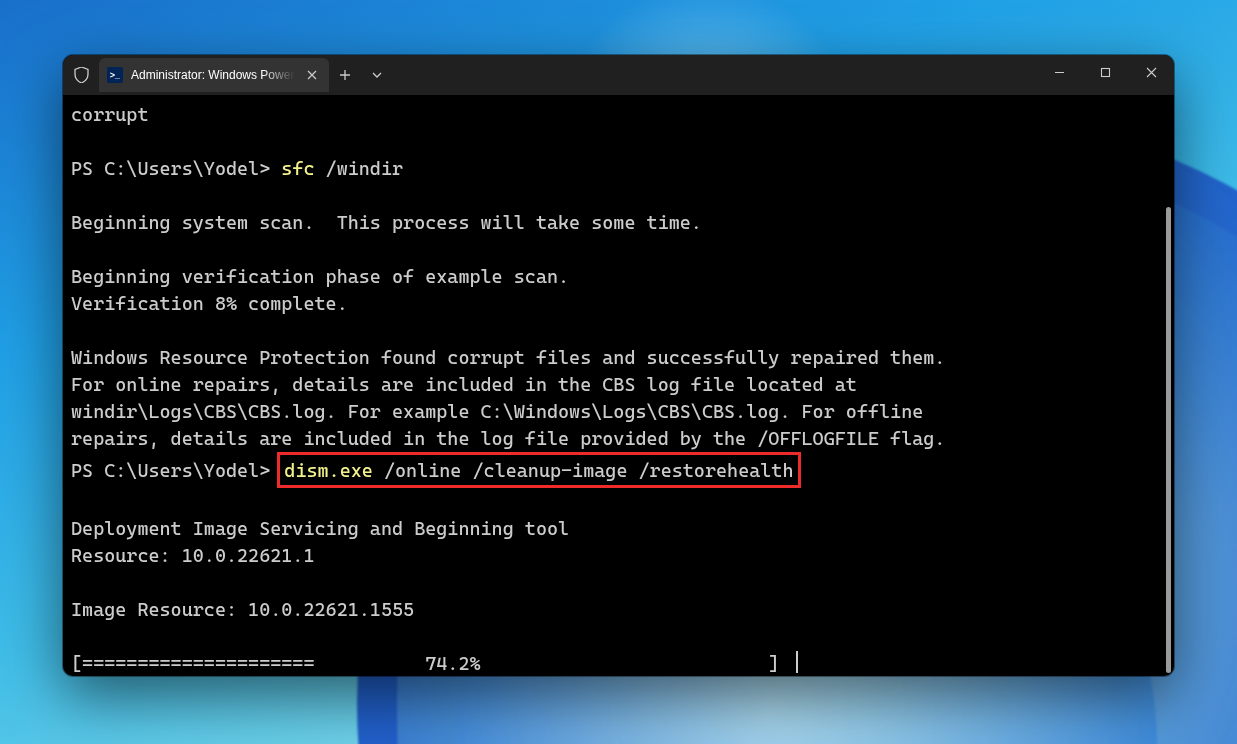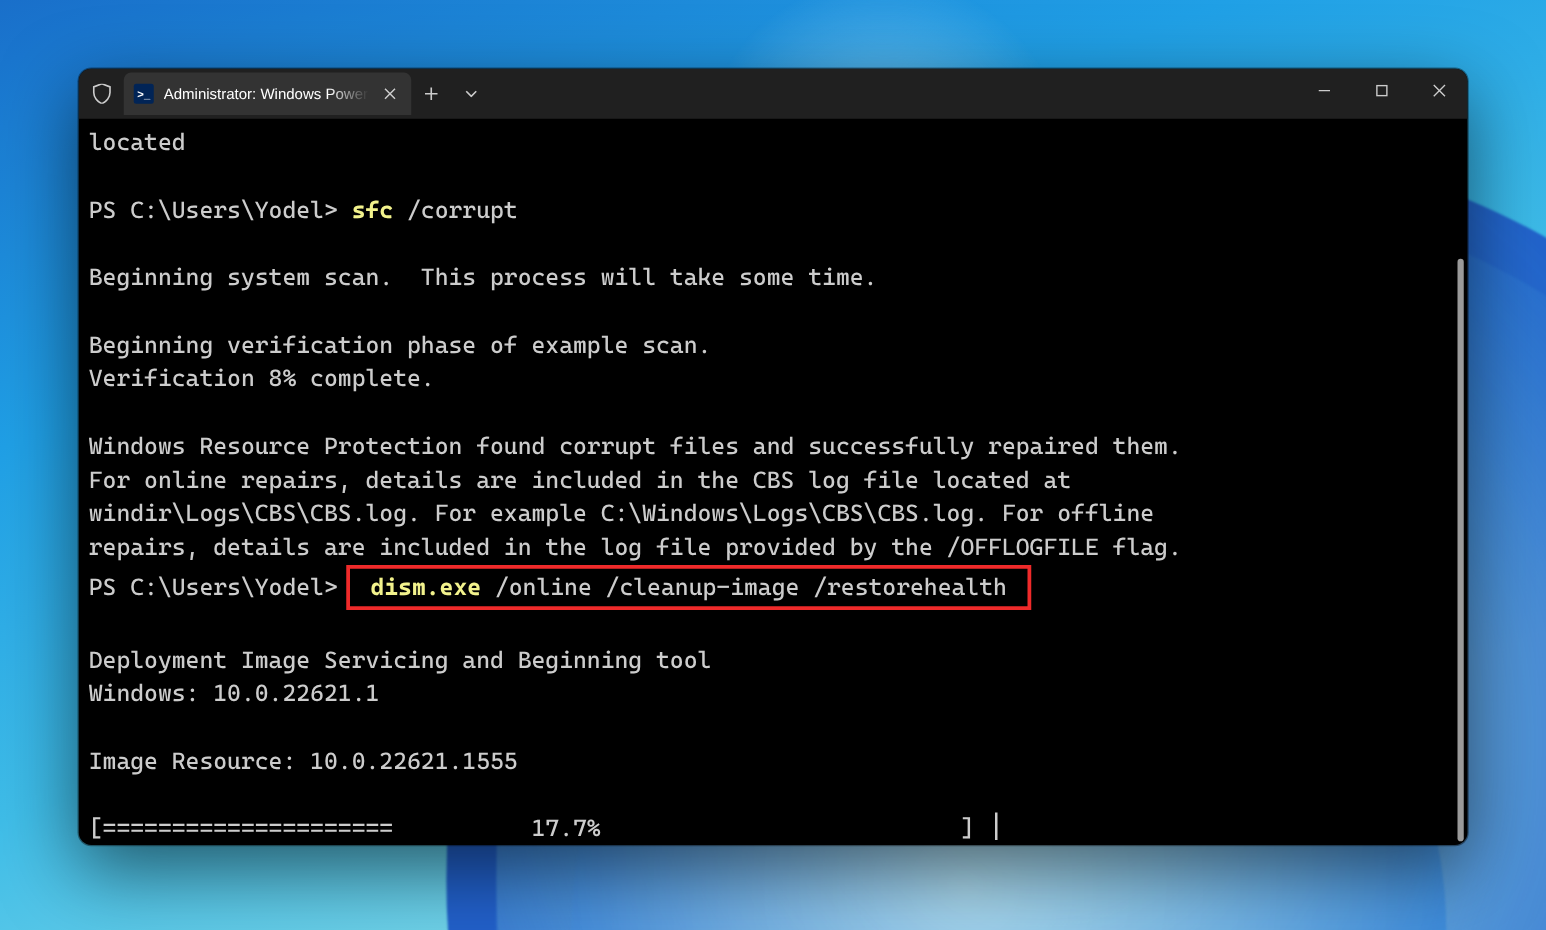--- a/index.html
+++ b/index.html
@@ -149,25 +149,24 @@
     line-height: 27px;
     color: #ccc;
     white-space: pre-wrap;
     word-break: break-all;
     padding: 6px 14px 6px 8px;
     flex: 1;
     overflow: hidden;
   }
   .cmd-yellow {
     color: #f2f28c;
-    font-weight: bold;
   }
   .highlight-box {
     border: 3px solid #ef2a2a;
-    padding: 0 16px;
+    padding: 0 4px;
     margin-left: -4px;
     display: inline-block;
     line-height: 30px;
   }
   .scrollbar {
     position: absolute;
     right: 3px;
     top: 112px;
     bottom: 10px;
     width: 5px;
@@ -233,36 +232,36 @@
       </div>
       <div class="win-btn">
         <svg width="11" height="11" viewBox="0 0 11 11">
             <path d="M1 1 L10 10 M10 1 L1 10" stroke="#ccc" stroke-width="1.1"></path>
           </svg>
       </div>
     </div>
   </div>
 
   <div class="terminal-wrap">
-    <div class="terminal"><span>located</span>
-<span></span>
-<span>PS C:\Users\Yodel&gt; </span><span class="cmd-yellow">sfc</span><span> /corrupt</span>
+    <div class="terminal"><span>corrupt</span>
+<span></span>
+<span>PS C:\Users\Yodel&gt; </span><span class="cmd-yellow">sfc</span><span> /windir</span>
 <span></span>
 <span>Beginning system scan.  This process will take some time.</span>
 <span></span>
 <span>Beginning verification phase of example scan.</span>
 <span>Verification 8% complete.</span>
 <span></span>
 <span>Windows Resource Protection found corrupt files and successfully repaired them.
 For online repairs, details are included in the CBS log file located at
 windir\Logs\CBS\CBS.log. For example C:\Windows\Logs\CBS\CBS.log. For offline
 repairs, details are included in the log file provided by the /OFFLOGFILE flag.</span>
 <span>PS C:\Users\Yodel&gt; </span><span class="highlight-box"><span class="cmd-yellow">dism.exe</span><span> /online /cleanup-image /restorehealth</span></span>
 <span></span>
 <span>Deployment Image Servicing and Beginning tool</span>
-<span>Windows: 10.0.22621.1</span>
+<span>Resource: 10.0.22621.1</span>
 <span></span>
 <span>Image Resource: 10.0.22621.1555</span>
 <span></span>
-<span>[=====================          17.7%                          ] </span><span class="cursor-block"></span></div>
+<span>[=====================          74.2%                          ] </span><span class="cursor-block"></span></div>
     <div class="scrollbar"></div>
   </div>
 </div>
 
 </body></html>

